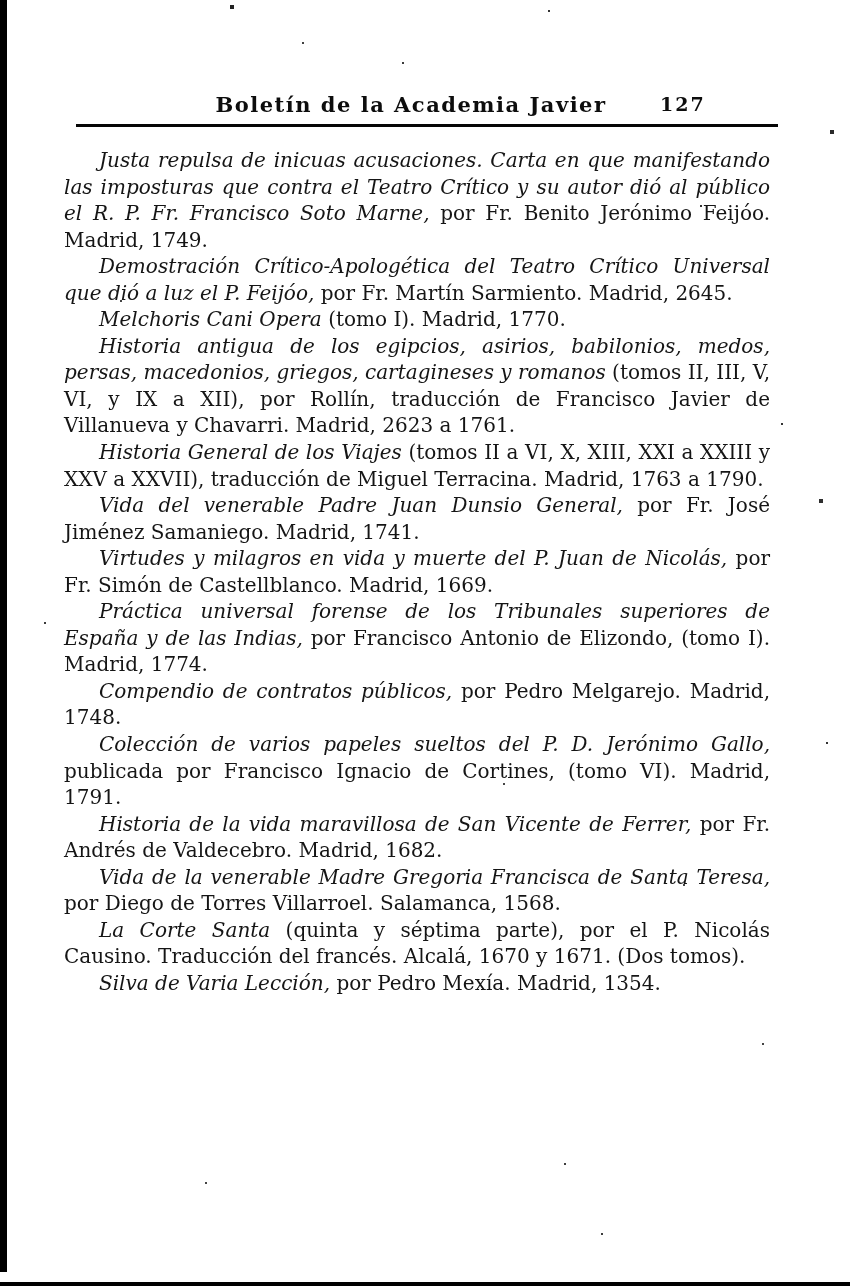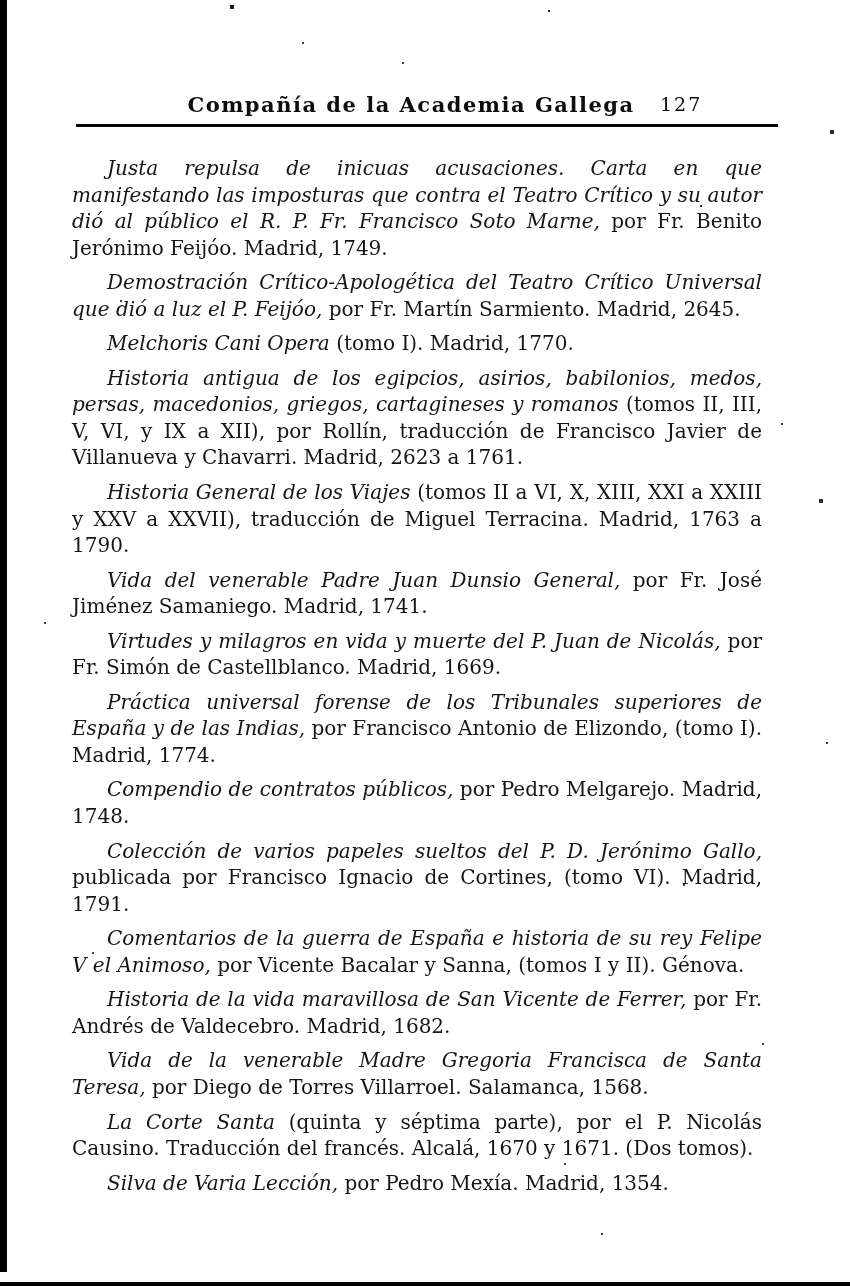--- a/index.html
+++ b/index.html
@@ -66,21 +66,21 @@
     white-space: nowrap;
     font-family: "DejaVu Serif", serif;
     font-weight: 700;
     font-size: 21px;
     letter-spacing: 1.5px;
     color: #0d0d0d;
   }
   .page-number {
     position: absolute;
     left: 596px; top: 1px;
-    font-weight: 400;
+    font-weight: 700;
     font-size: 19px;
     letter-spacing: 2px;
     color: #0d0d0d;
   }
   .header-rule {
     position: absolute;
     top: 124px; left: 76px;
     width: 702px; height: 3px;
     background: #050505;
   }
@@ -88,49 +88,48 @@
   .content {
     position: absolute;
     top: 147px; left: 64px;
     width: 706px;
     font-size: 20px;
     line-height: 26.55px;
     text-align: justify;
     color: #151515;
   }
   .content p {
-    margin: 8px;
+    margin: 0;
     text-indent: 35px;
   }
   .entry-title {
     font-style: italic;
   }
 </style>
 </head>
 <body>
 
 <div class="scan-bar-left"></div>
 <div class="scan-line-bottom"></div>
 <div class="speckles"></div>
 
 <div class="header">
-  <span class="journal-title">Compañía de la Academia Gallega</span>
+  <span class="journal-title">Boletín de la Academia Javier</span>
   <span class="page-number">127</span>
 </div>
 <div class="header-rule"></div>
 
 <div class="content">
   <p><span class="entry-title">Justa repulsa de inicuas acusaciones. Carta en que manifestando las imposturas que contra el Teatro Crítico y su autor dió al público el R. P. Fr. Francisco Soto Marne,</span><span> por Fr. Benito Jerónimo Feijóo. Madrid, 1749.</span></p>
   <p><span class="entry-title">Demostración Crítico-Apologética del Teatro Crítico Universal que dió a luz el P. Feijóo,</span><span> por Fr. Martín Sarmiento. Madrid, 2645.</span></p>
   <p><span class="entry-title">Melchoris Cani Opera</span><span> (tomo I). Madrid, 1770.</span></p>
   <p><span class="entry-title">Historia antigua de los egipcios, asirios, babilonios, medos, persas, macedonios, griegos, cartagineses y romanos</span><span> (tomos II, III, V, VI, y IX a XII), por Rollín, traducción de Francisco Javier de Villanueva y Chavarri. Madrid, 2623 a 1761.</span></p>
   <p><span class="entry-title">Historia General de los Viajes</span><span> (tomos II a VI, X, XIII, XXI a XXIII y XXV a XXVII), traducción de Miguel Terracina. Madrid, 1763 a 1790.</span></p>
   <p><span class="entry-title">Vida del venerable Padre Juan Dunsio General,</span><span> por Fr. José Jiménez Samaniego. Madrid, 1741.</span></p>
   <p><span class="entry-title">Virtudes y milagros en vida y muerte del P. Juan de Nicolás,</span><span> por Fr. Simón de Castellblanco. Madrid, 1669.</span></p>
   <p><span class="entry-title">Práctica universal forense de los Tribunales superiores de España y de las Indias,</span><span> por Francisco Antonio de Elizondo, (tomo I). Madrid, 1774.</span></p>
   <p><span class="entry-title">Compendio de contratos públicos,</span><span> por Pedro Melgarejo. Madrid, 1748.</span></p>
   <p><span class="entry-title">Colección de varios papeles sueltos del P. D. Jerónimo Gallo,</span><span> publicada por Francisco Ignacio de Cortines, (tomo VI). Madrid, 1791.</span></p>
-  <p><span class="entry-title">Comentarios de la guerra de España e historia de su rey Felipe V el Animoso,</span><span> por Vicente Bacalar y Sanna, (tomos I y II). Génova.</span></p>
   <p><span class="entry-title">Historia de la vida maravillosa de San Vicente de Ferrer,</span><span> por Fr. Andrés de Valdecebro. Madrid, 1682.</span></p>
   <p><span class="entry-title">Vida de la venerable Madre Gregoria Francisca de Santa Teresa,</span><span> por Diego de Torres Villarroel. Salamanca, 1568.</span></p>
   <p><span class="entry-title">La Corte Santa</span><span> (quinta y séptima parte), por el P. Nicolás Causino. Traducción del francés. Alcalá, 1670 y 1671. (Dos tomos).</span></p>
   <p><span class="entry-title">Silva de Varia Lección,</span><span> por Pedro Mexía. Madrid, 1354.</span></p>
 </div>
 
 </body></html>

